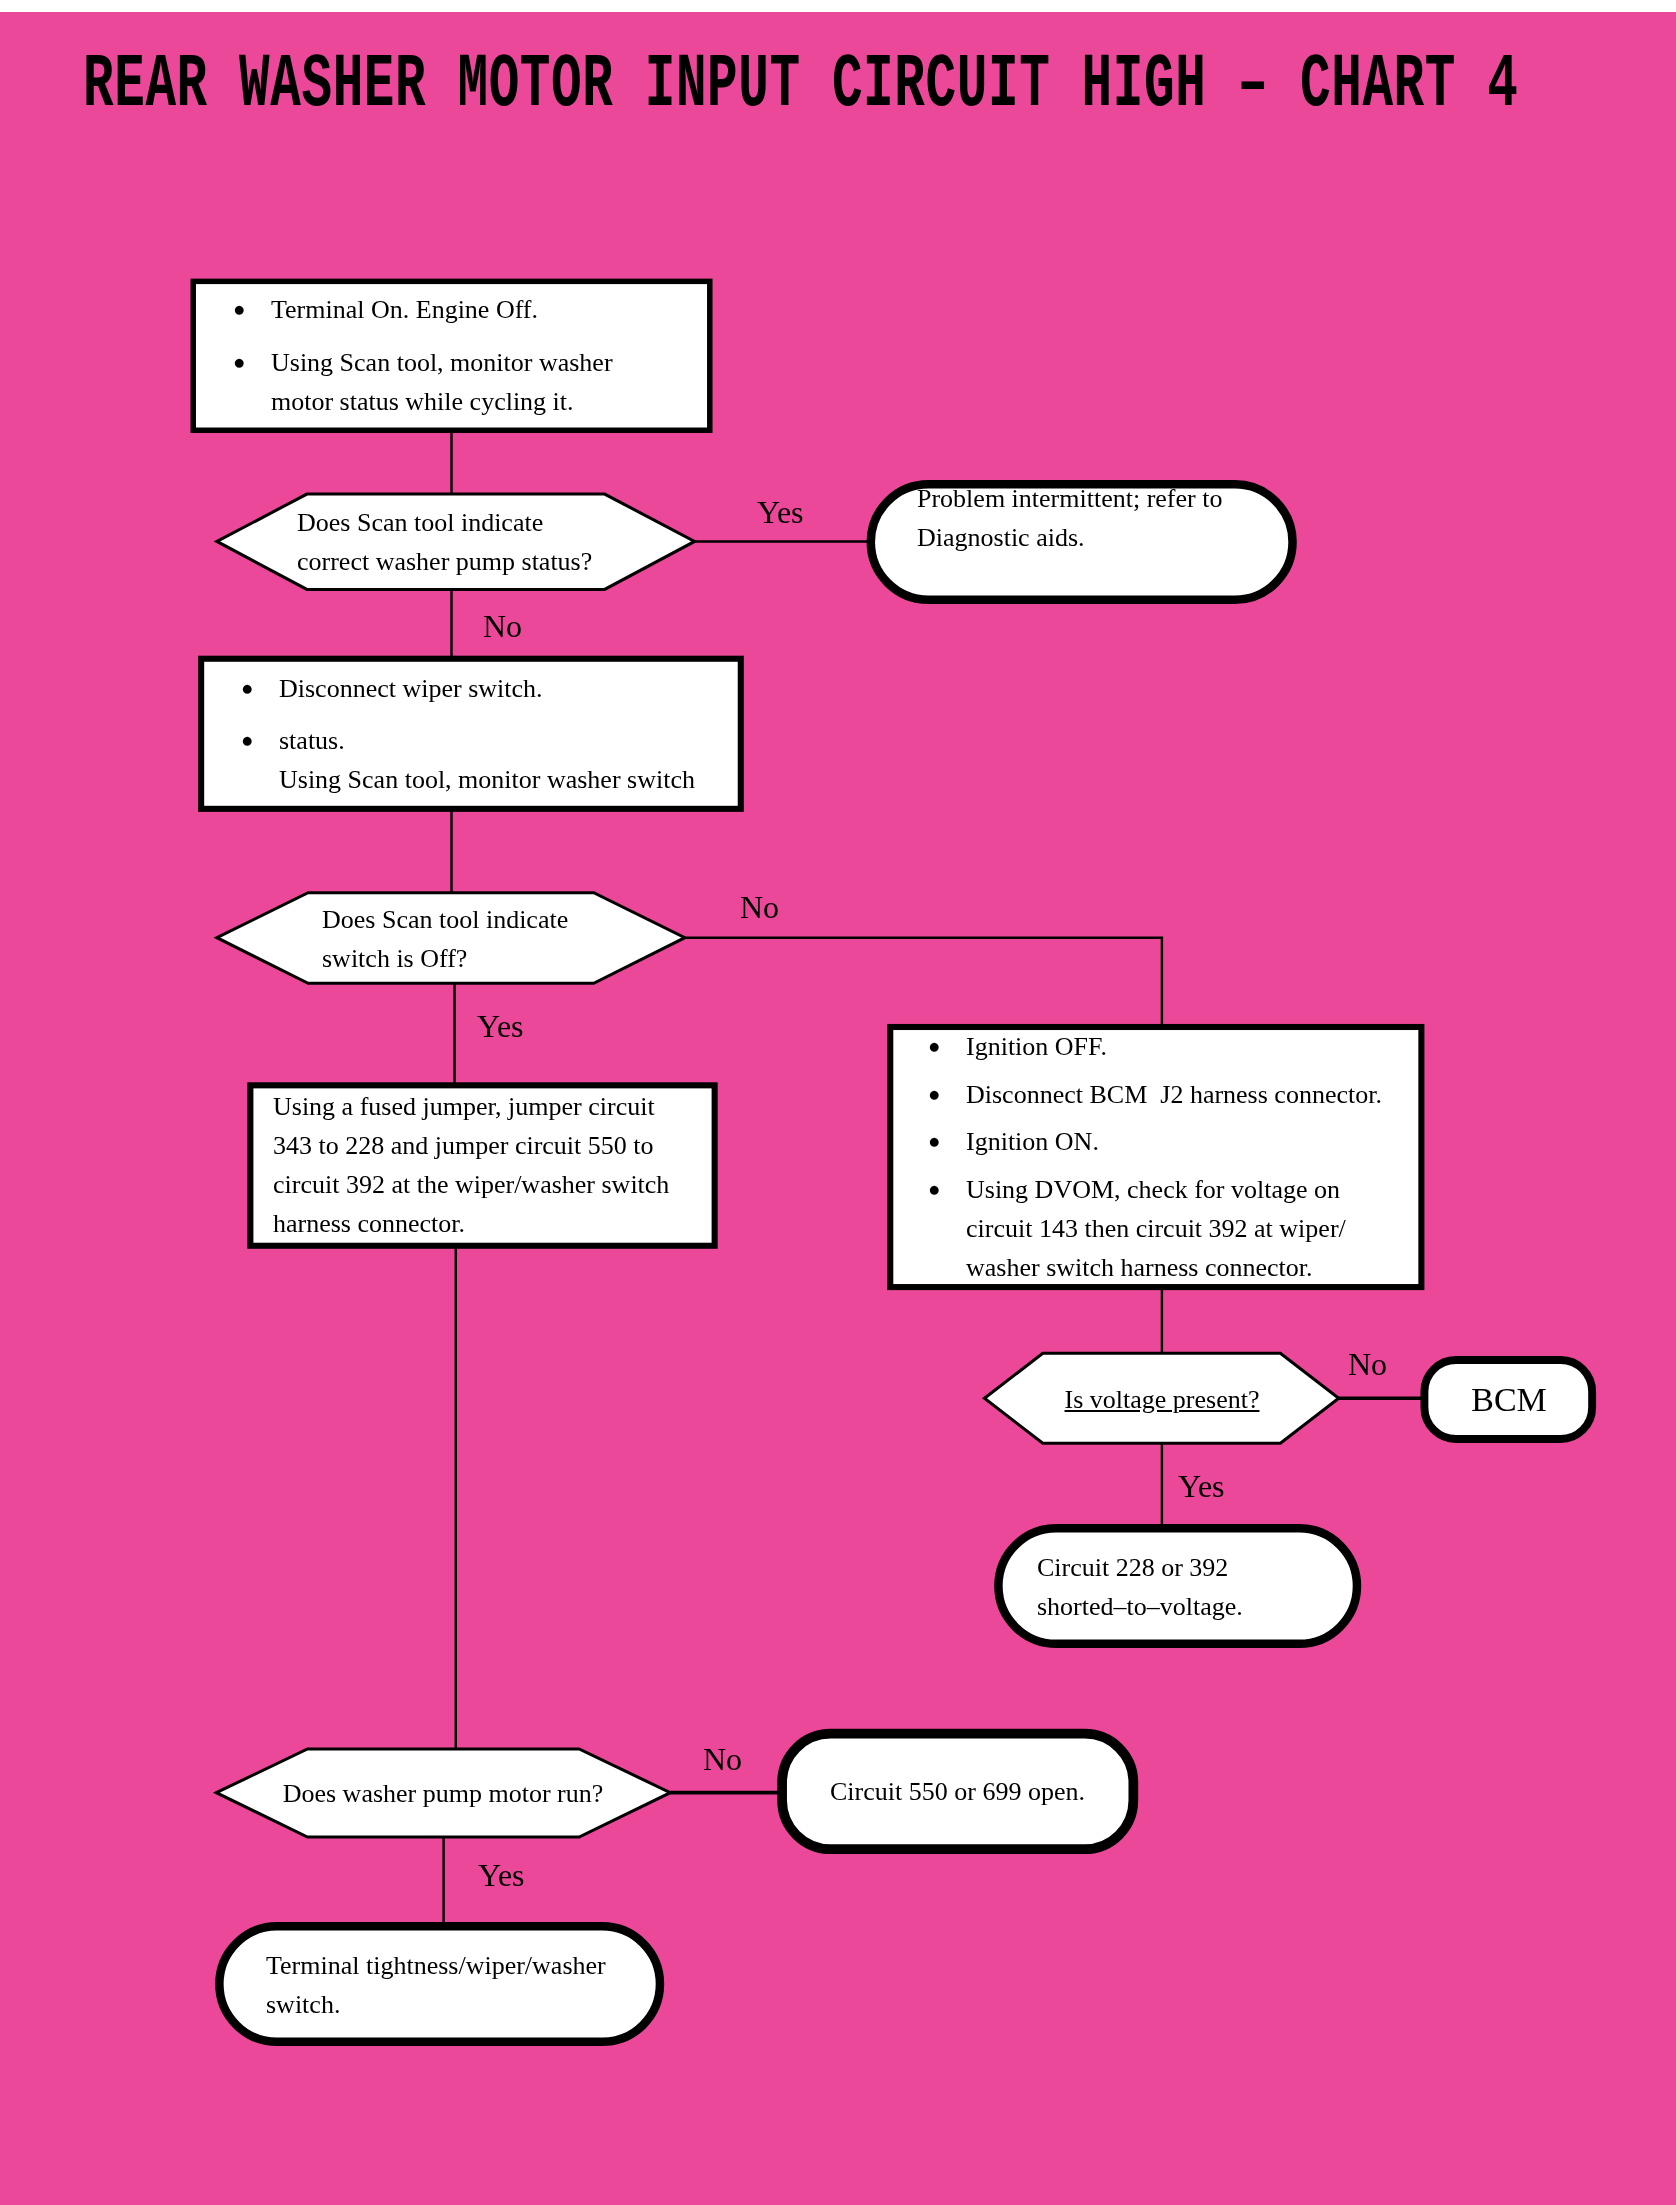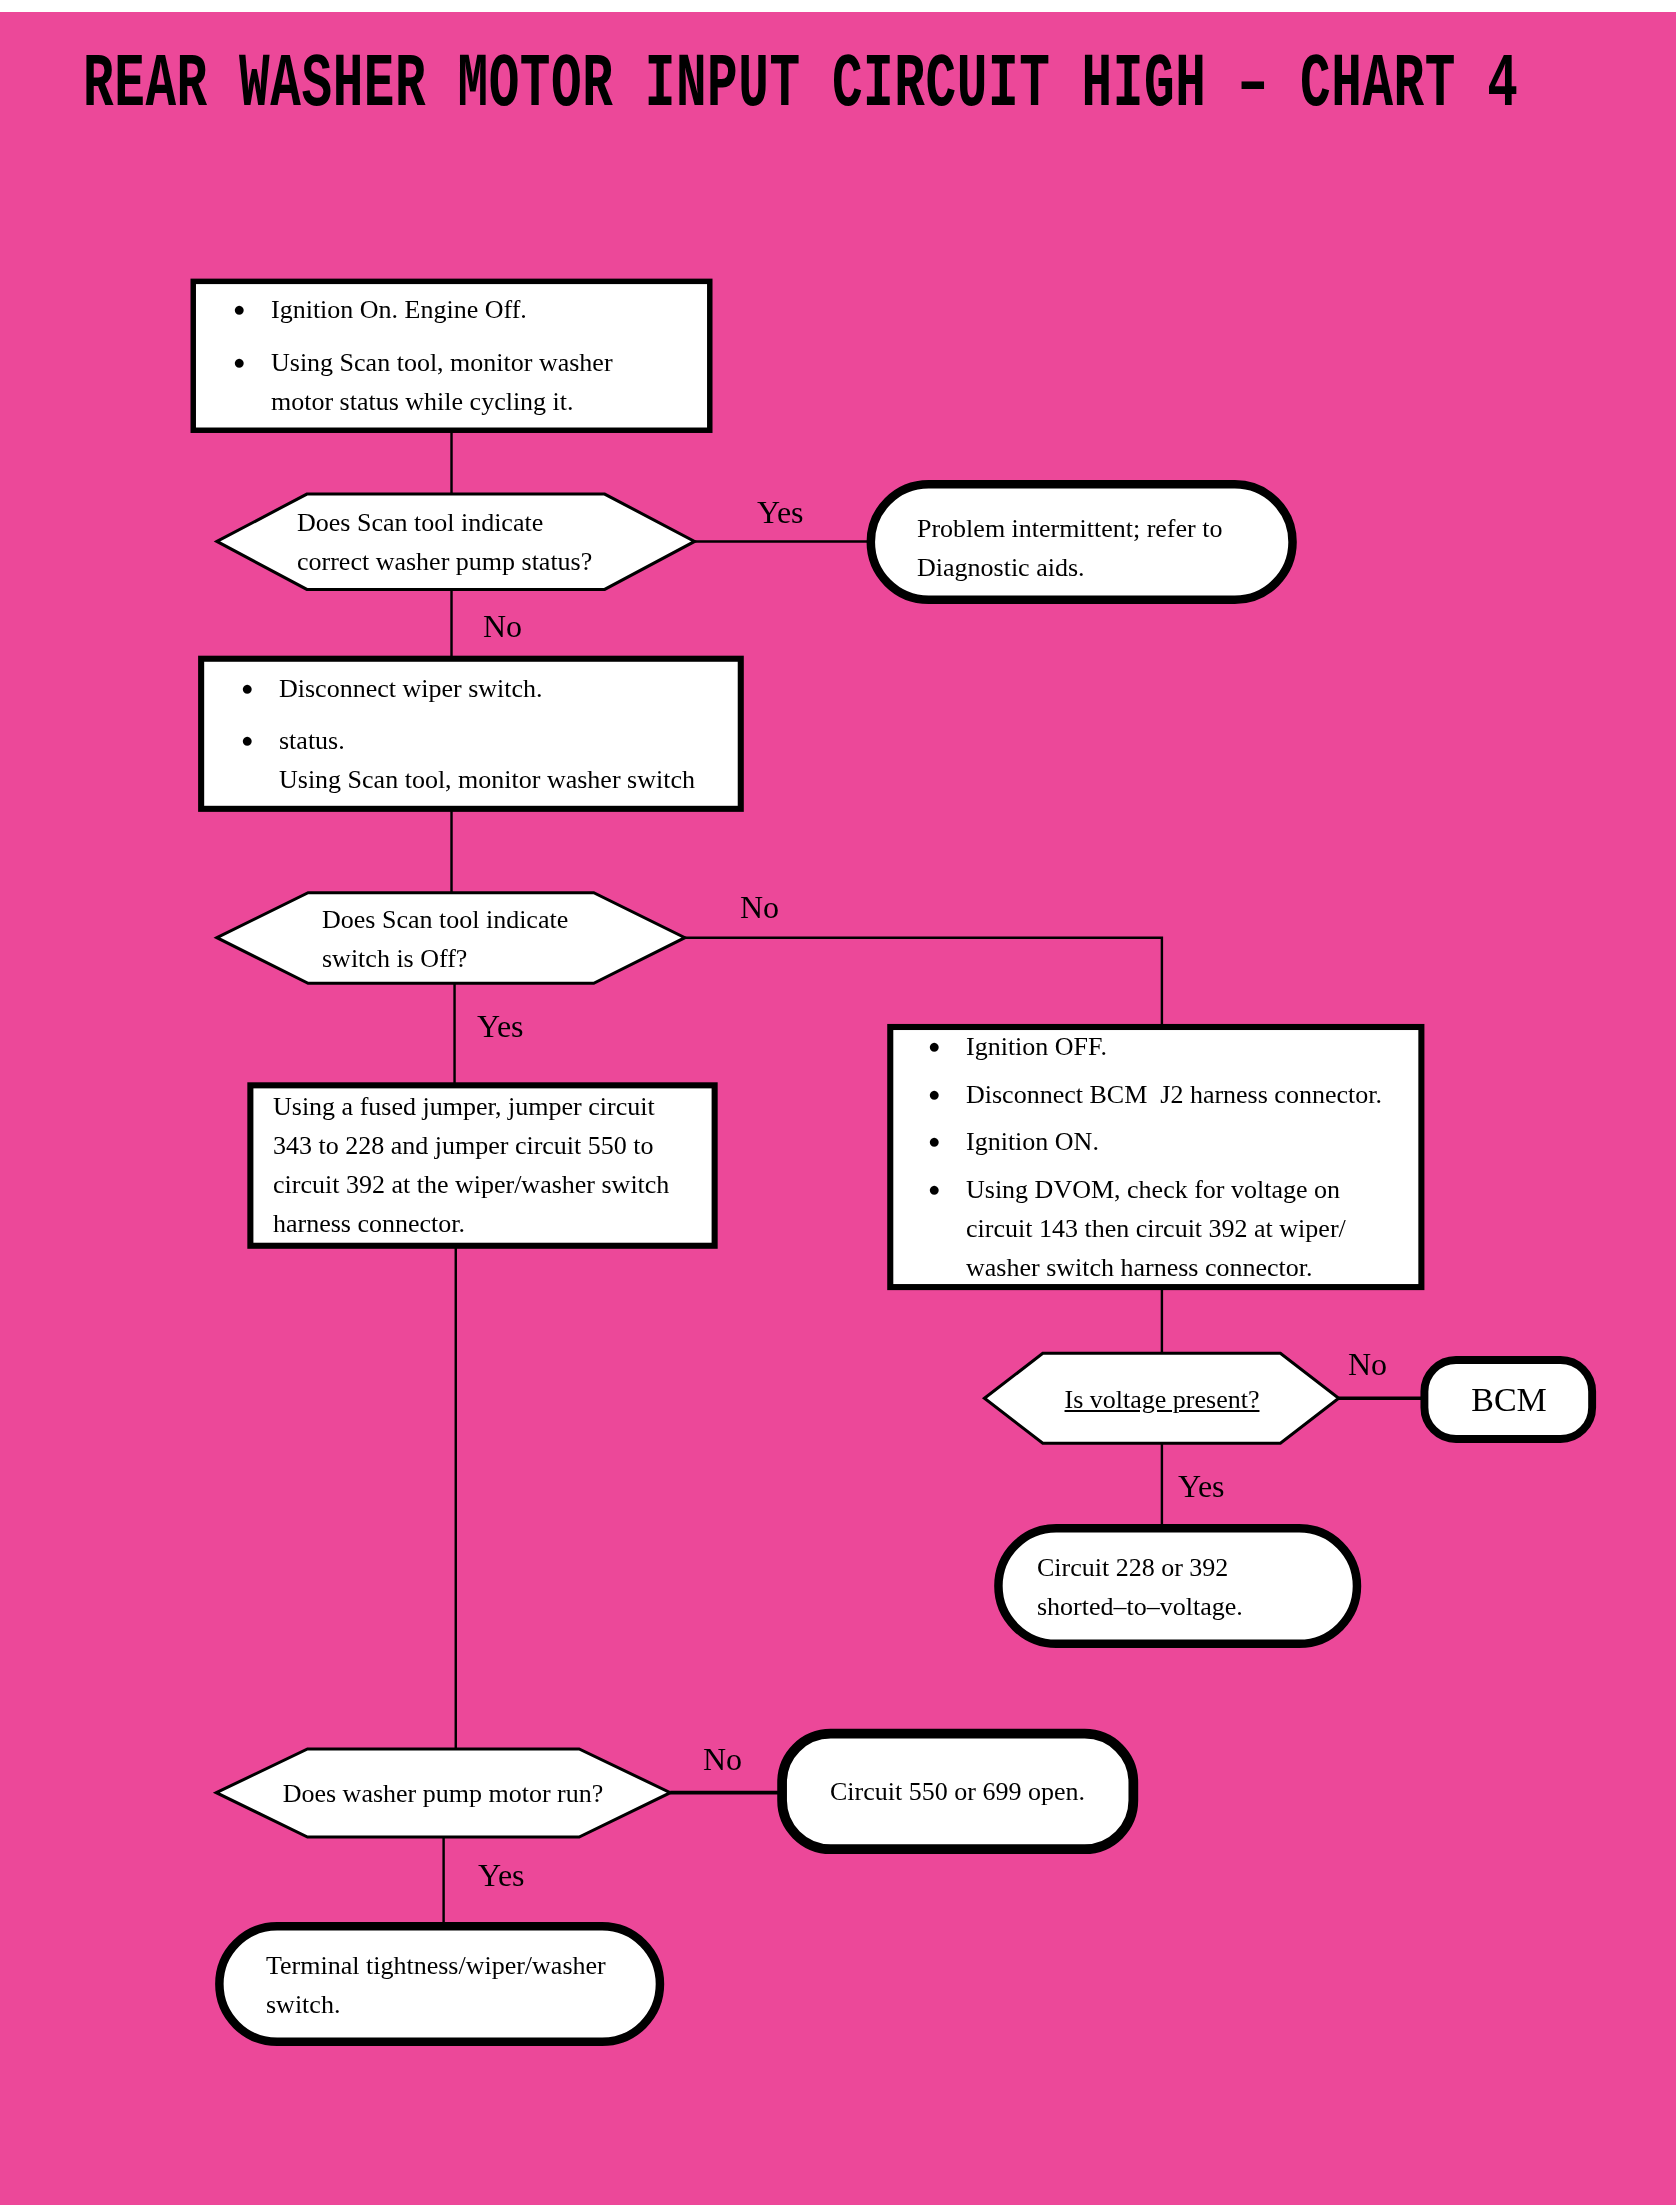--- a/index.html
+++ b/index.html
@@ -108,39 +108,39 @@
     <rect x="1643" y="2495" width="590" height="190" rx="95" ry="95" fill="#fff" stroke="#000" stroke-width="14"></rect>
     <rect x="1287" y="2833" width="578" height="190" rx="80" ry="80" fill="#fff" stroke="#000" stroke-width="16"></rect>
     <rect x="361" y="3150" width="725" height="190" rx="95" ry="95" fill="#fff" stroke="#000" stroke-width="14"></rect>
   </svg>
 
   <div class="node-text" style="left:193px; top:269px; width:517px; height:149px; padding-left:40px;">
     <div class="bullet-list">
       <div class="bullet-item">
         <span class="bullet-glyph">●</span>
         <span>
-            <span class="line">Ignition On. Engine Off.</span>
+            <span class="line">Terminal On. Engine Off.</span>
           </span>
       </div>
       <div class="bullet-item">
         <span class="bullet-glyph">●</span>
         <span>
           <span class="line">Using Scan tool, monitor washer</span>
           <span class="line">motor status while cycling it.</span>
         </span>
       </div>
     </div>
   </div>
 
   <div class="node-text" style="left:217px; top:482px; width:478px; height:95px; padding-left:80px;">
     <span class="line">Does Scan tool indicate</span>
     <span class="line">correct washer pump status?</span>
   </div>
 
-  <div class="node-text" style="left:871px; top:460px; width:422px; height:115px; padding-left:46px;justify-content:flex-end;">
+  <div class="node-text" style="left:871px; top:448px; width:422px; height:115px; padding-left:46px;">
     <span class="line">Problem intermittent; refer to</span>
     <span class="line">Diagnostic aids.</span>
   </div>
 
   <div class="node-text" style="left:201px; top:647px; width:540px; height:150px; padding-left:40px;">
     <div class="bullet-list">
       <div class="bullet-item">
         <span class="bullet-glyph">●</span>
         <span>
             <span class="line">Disconnect wiper switch.</span>

